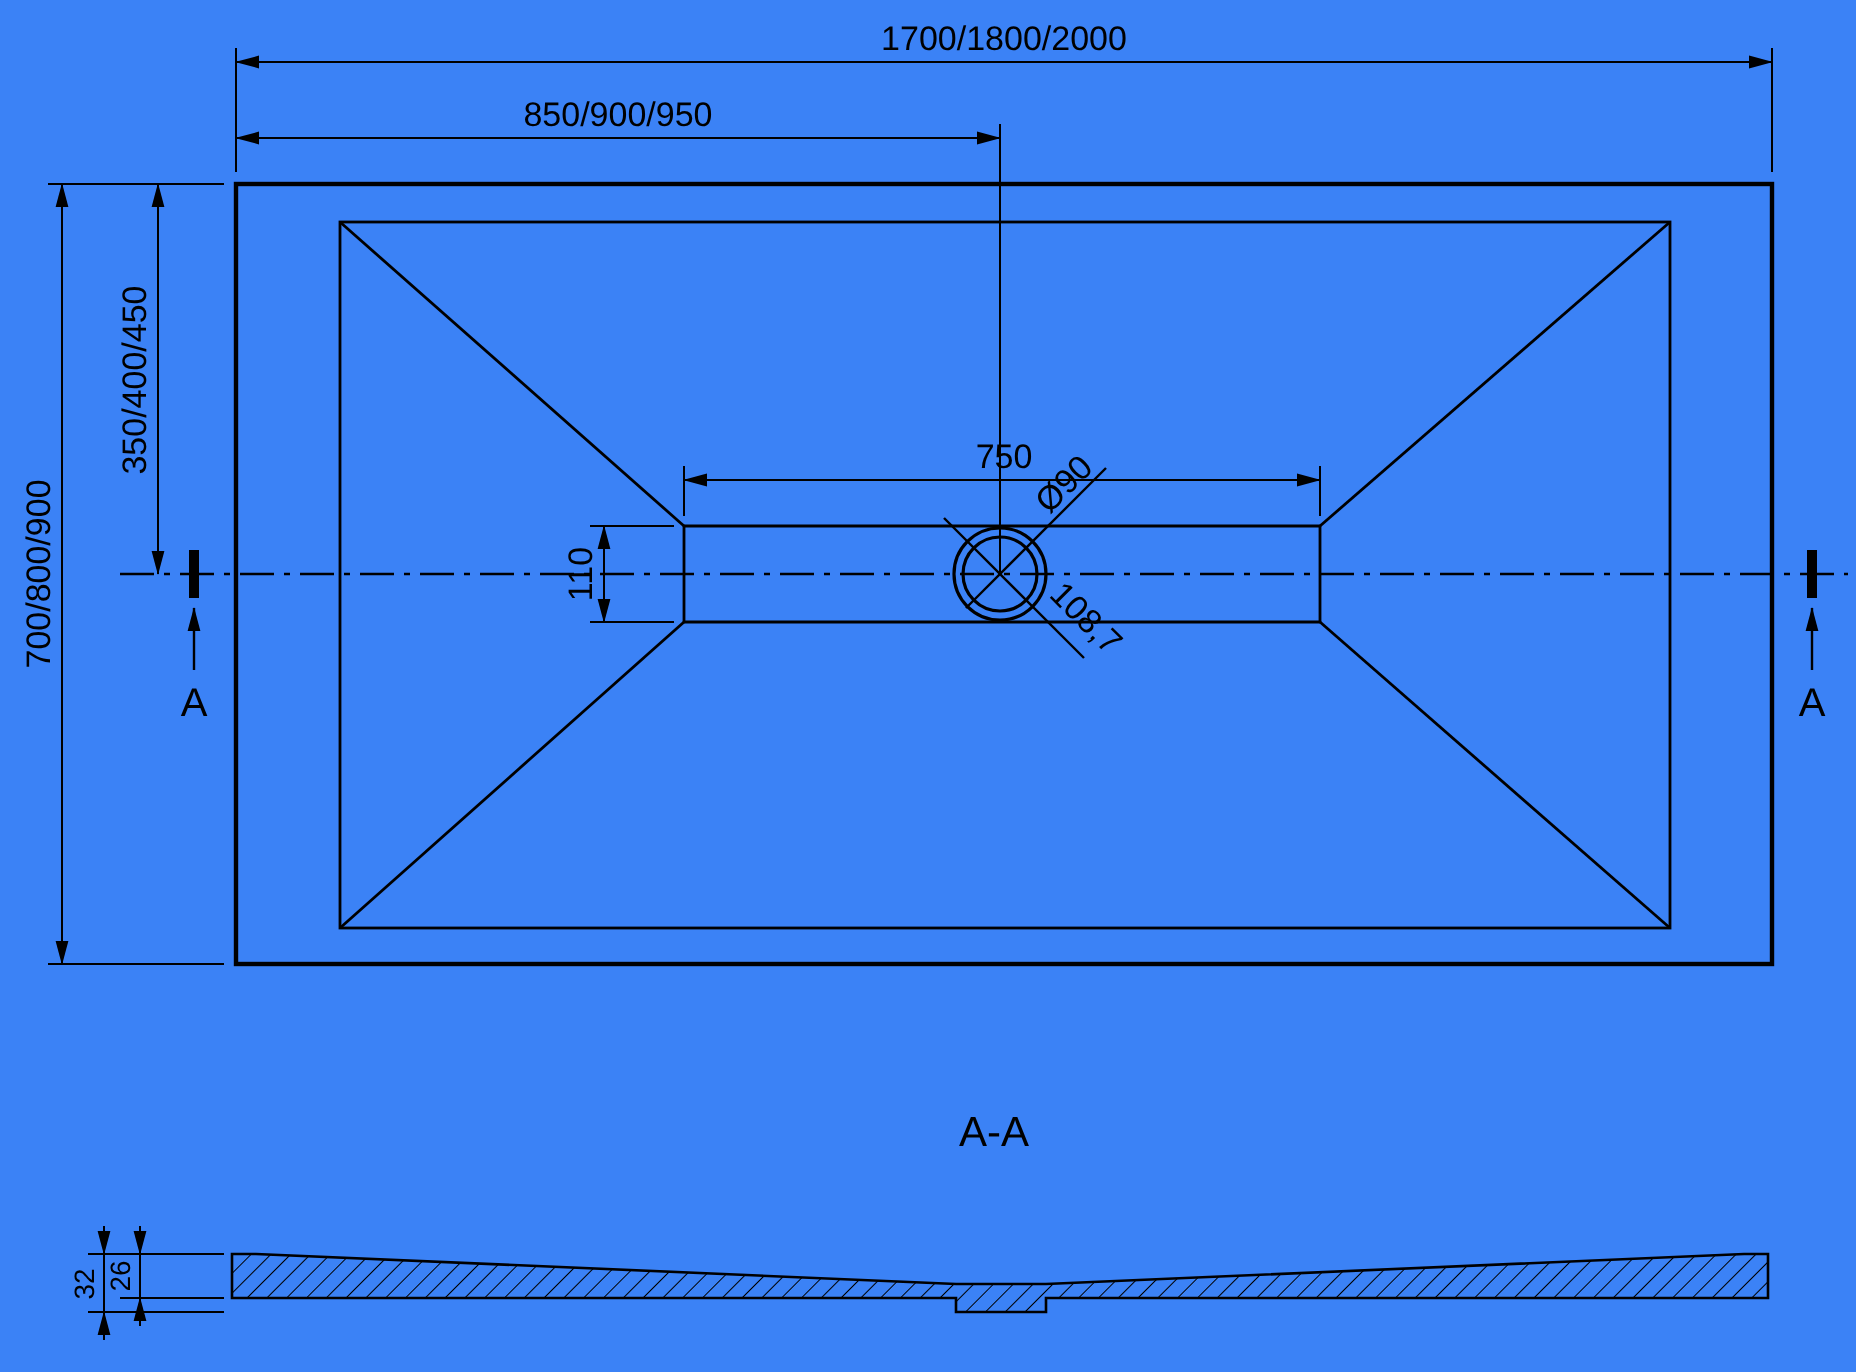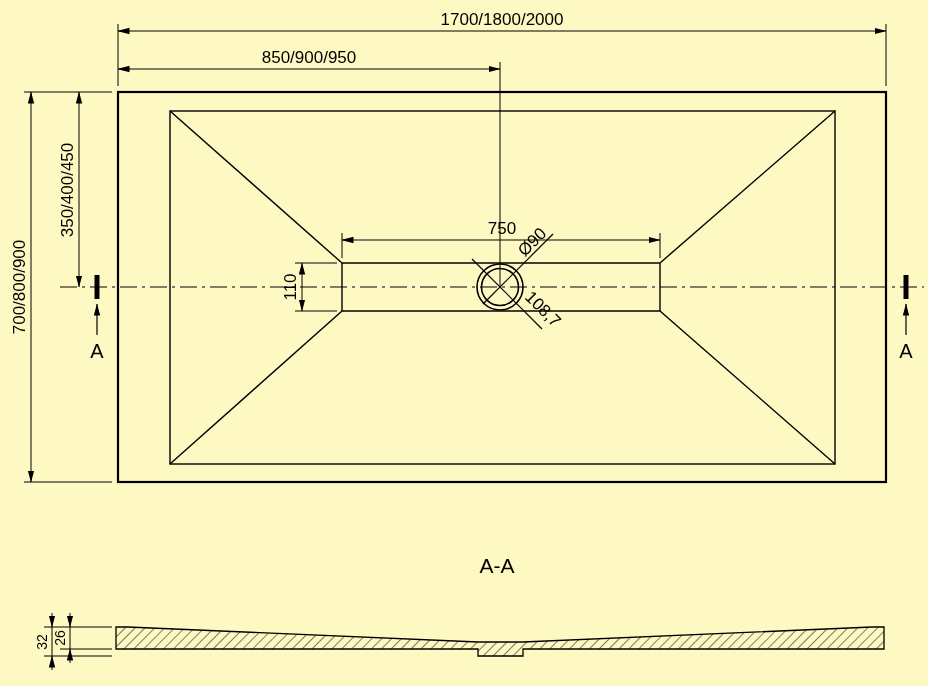--- a/index.html
+++ b/index.html
@@ -1,16 +1,16 @@
 <!DOCTYPE html>
 <html><head>
 <meta charset="utf-8">
 <style>
   html,body{margin:0;padding:0;background:#ffffff;}
-  .canvas{position:relative;width:928px;height:686px;background:#fef9c3;overflow:hidden;}
+  .canvas{position:relative;width:928px;height:686px;background:#3b82f6;overflow:hidden;}
   svg{display:block;}
   text{font-family:"Liberation Sans", sans-serif; fill:#000;}
   .dim{font-size:17px; text-anchor:middle;}
   .dim-sm{font-size:14px; text-anchor:middle;}
   .marker-label{font-size:20px; text-anchor:middle;}
   .sec-title{font-size:21px; text-anchor:middle;}
 </style>
 </head>
 <body>
 

